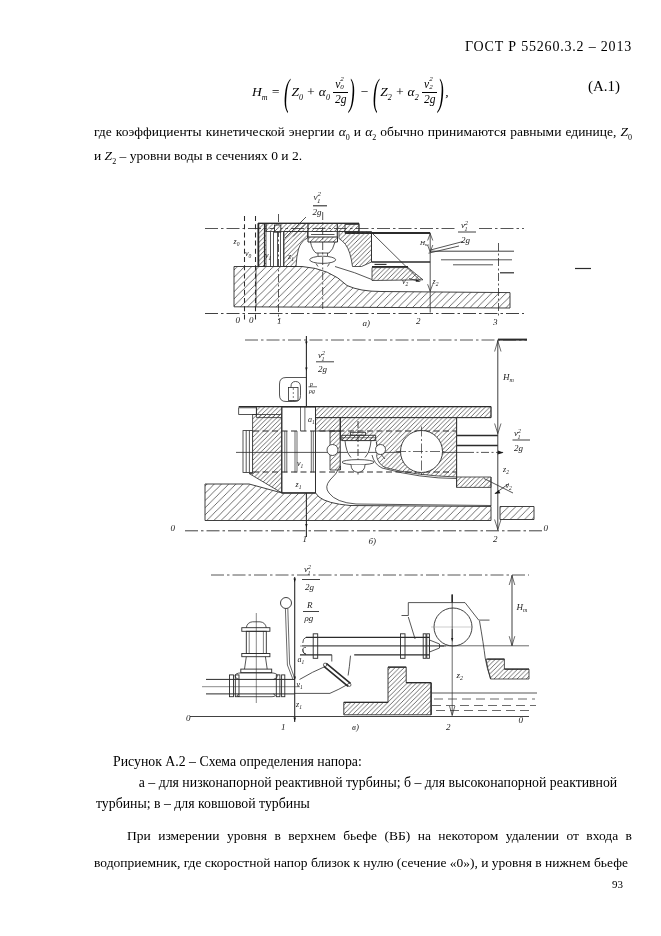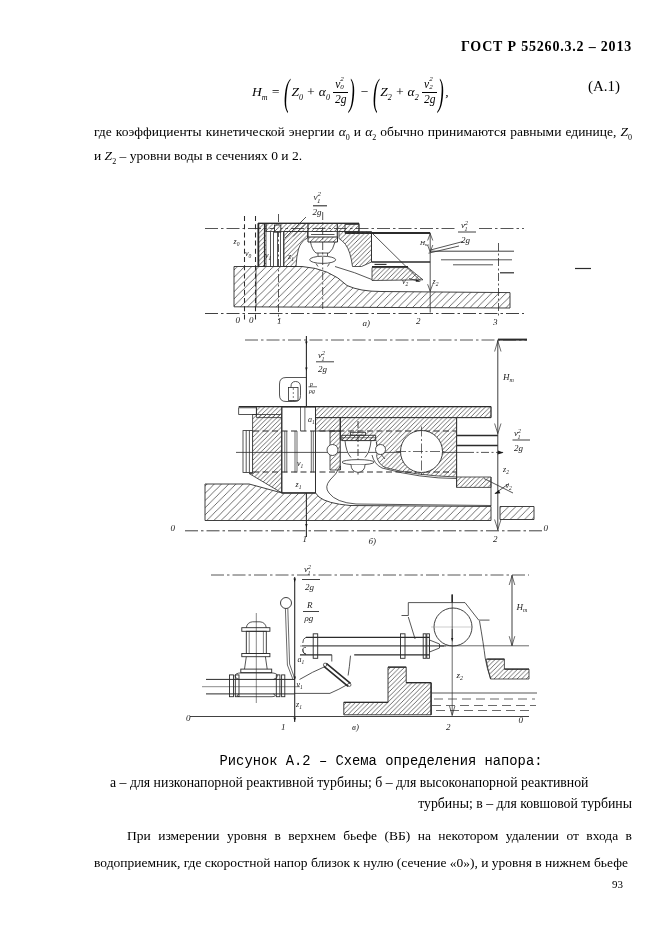--- a/index.html
+++ b/index.html
@@ -11,21 +11,21 @@
   .frac .num{display:block;border-bottom:1px solid #000;padding:0 2px 1px 2px;}
   .frac .den{display:block;padding-top:1px;}
   .bigp{display:inline-block;font-size:24px;font-weight:400;transform:scale(0.72,1.62);transform-origin:center;vertical-align:middle;line-height:0;width:8px;}
   .vstack{display:inline-block;position:relative;width:6px;height:10px;vertical-align:-2px;}
   .vstack .t{position:absolute;top:-4px;left:0;font-size:7px;}
   .vstack .b{position:absolute;bottom:-1px;left:0;font-size:7px;}
 </style>
 </head>
 <body>
 
-<div class="abs" style="top:39px;left:0;width:632px;text-align:right;font-size:14px;font-weight:bold;letter-spacing:0.8px;">ГОСТ Р 55260.3.2 – 2013</div>
+<div class="abs" style="top:39px;left:0;width:632px;text-align:right;font-size:14px;font-weight:normal;letter-spacing:0.8px;">ГОСТ Р 55260.3.2 – 2013</div>
 
 <div class="abs" style="top:73px;left:252px;height:38px;font-size:13.5px;font-style:italic;white-space:nowrap;display:flex;align-items:center;">
   <span>H<sub style="font-size:8px;">т</sub>&nbsp;=&nbsp;</span>
     <span class="bigp">(</span>
     <span>Z<sub style="font-size:8px;">0</sub>&nbsp;+&nbsp;α<sub style="font-size:8px;">0</sub>&nbsp;</span>
     <span class="frac" style="vertical-align:middle;">
       <span class="num">v<span class="vstack"><span class="t">2</span><span class="b">0</span></span></span>
       <span class="den">2g</span>
     </span>
     <span class="bigp">)</span>
@@ -463,21 +463,21 @@
     <g stroke="none" fill="#1a1a1a" font-size="9">
       <text x="186" y="721">0</text>
       <text x="281" y="729.5">1</text>
       <text x="352" y="729.5">в)</text>
       <text x="446" y="729.5">2</text>
       <text x="518.5" y="722.5">0</text>
     </g>
   </g>
 </svg>
 
-<div class="abs" style="top:753.5px;left:113px;width:536px;text-align:center;font-size:13.8px;font-family:Liberation Mono, monospace;">Рисунок А.2 – Схема определения напора:</div>
-
-<div class="abs" style="top:774.5px;left:110px;width:536px;text-align:left;font-size:13.8px;">а – для низконапорной реактивной турбины; б – для высоконапорной реактивной</div>
-
-<div class="abs" style="top:795.5px;left:96px;width:536px;text-align:right;font-size:13.8px;">турбины; в – для ковшовой турбины</div>
+<div class="abs" style="top:753.5px;left:113px;width:536px;text-align:left;font-size:13.8px;">Рисунок А.2 – Схема определения напора:</div>
+
+<div class="abs" style="top:774.5px;left:110px;width:536px;text-align:center;font-size:13.8px;">а – для низконапорной реактивной турбины; б – для высоконапорной реактивной</div>
+
+<div class="abs" style="top:795.5px;left:96px;width:536px;text-align:left;font-size:13.8px;">турбины; в – для ковшовой турбины</div>
 
 <div class="abs" style="top:822px;left:94px;width:538px;font-size:13.5px;line-height:27px;text-align:justify;text-indent:33px;">При измерении уровня в верхнем бьефе (ВБ) на некотором удалении от входа в водоприемник, где скоростной напор близок к нулю (сечение «0»), и уровня в нижнем бьефе</div>
 
 <div class="abs" style="top:878px;left:612px;font-size:11px;">93</div>
 
 </body></html>

